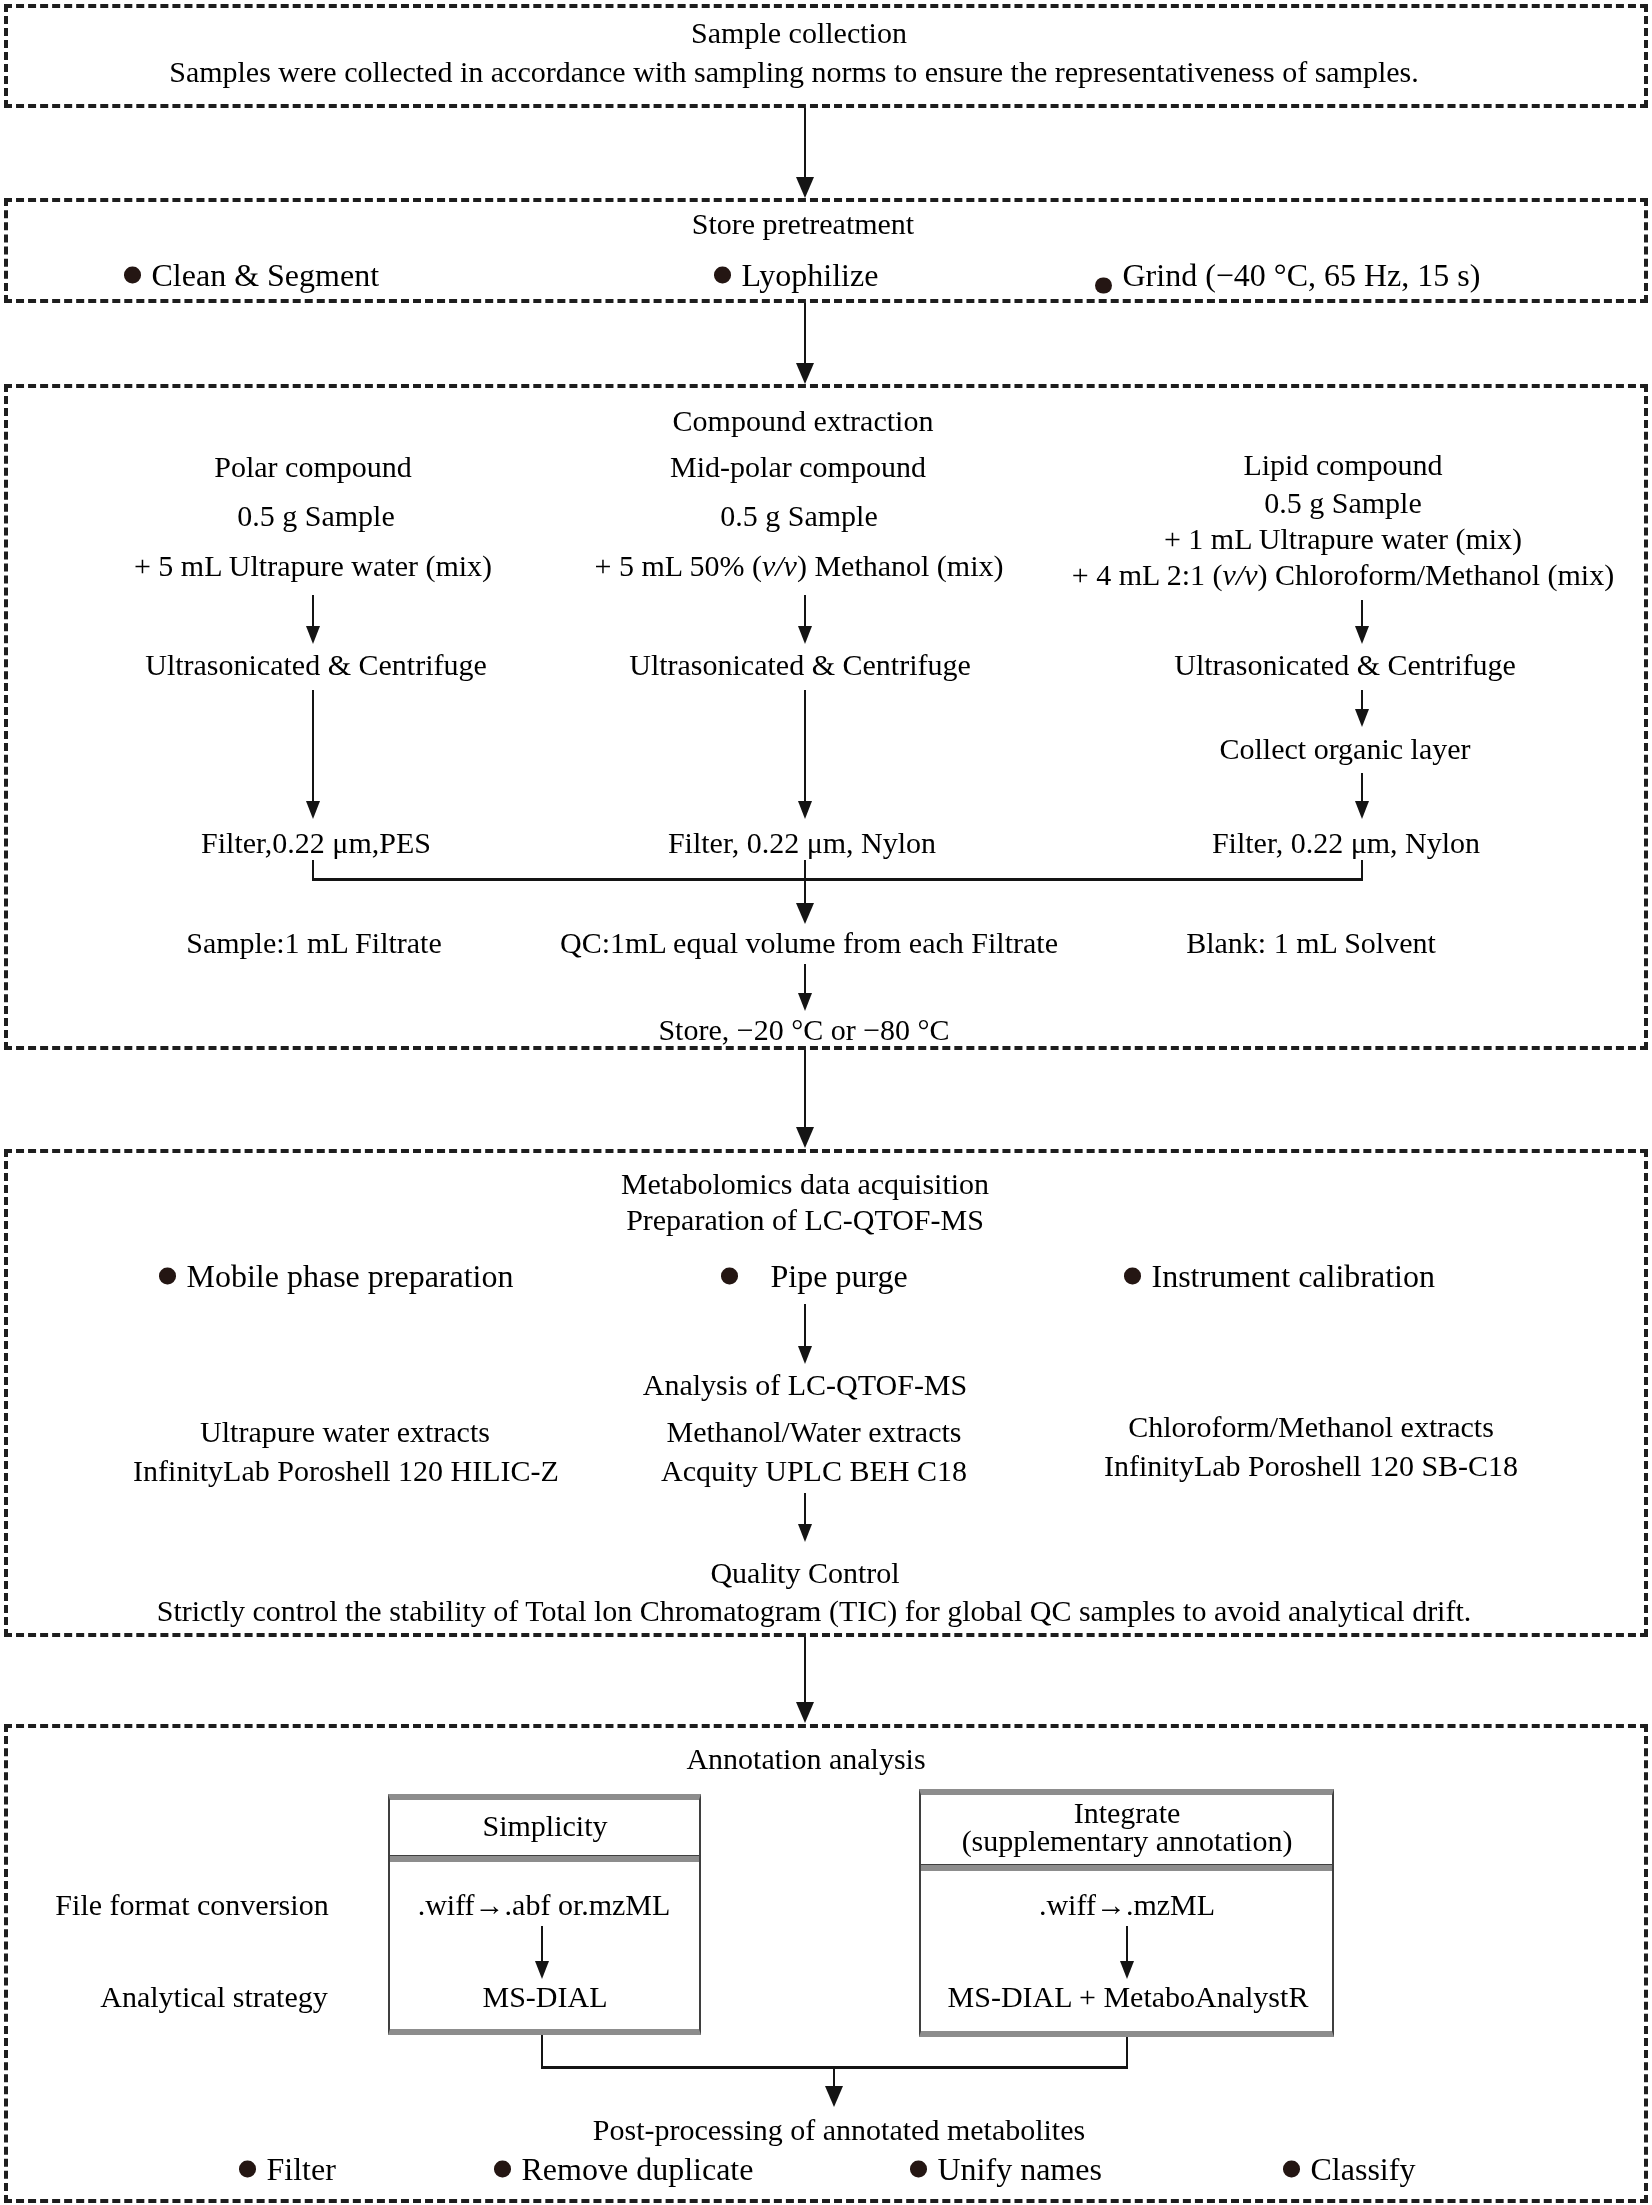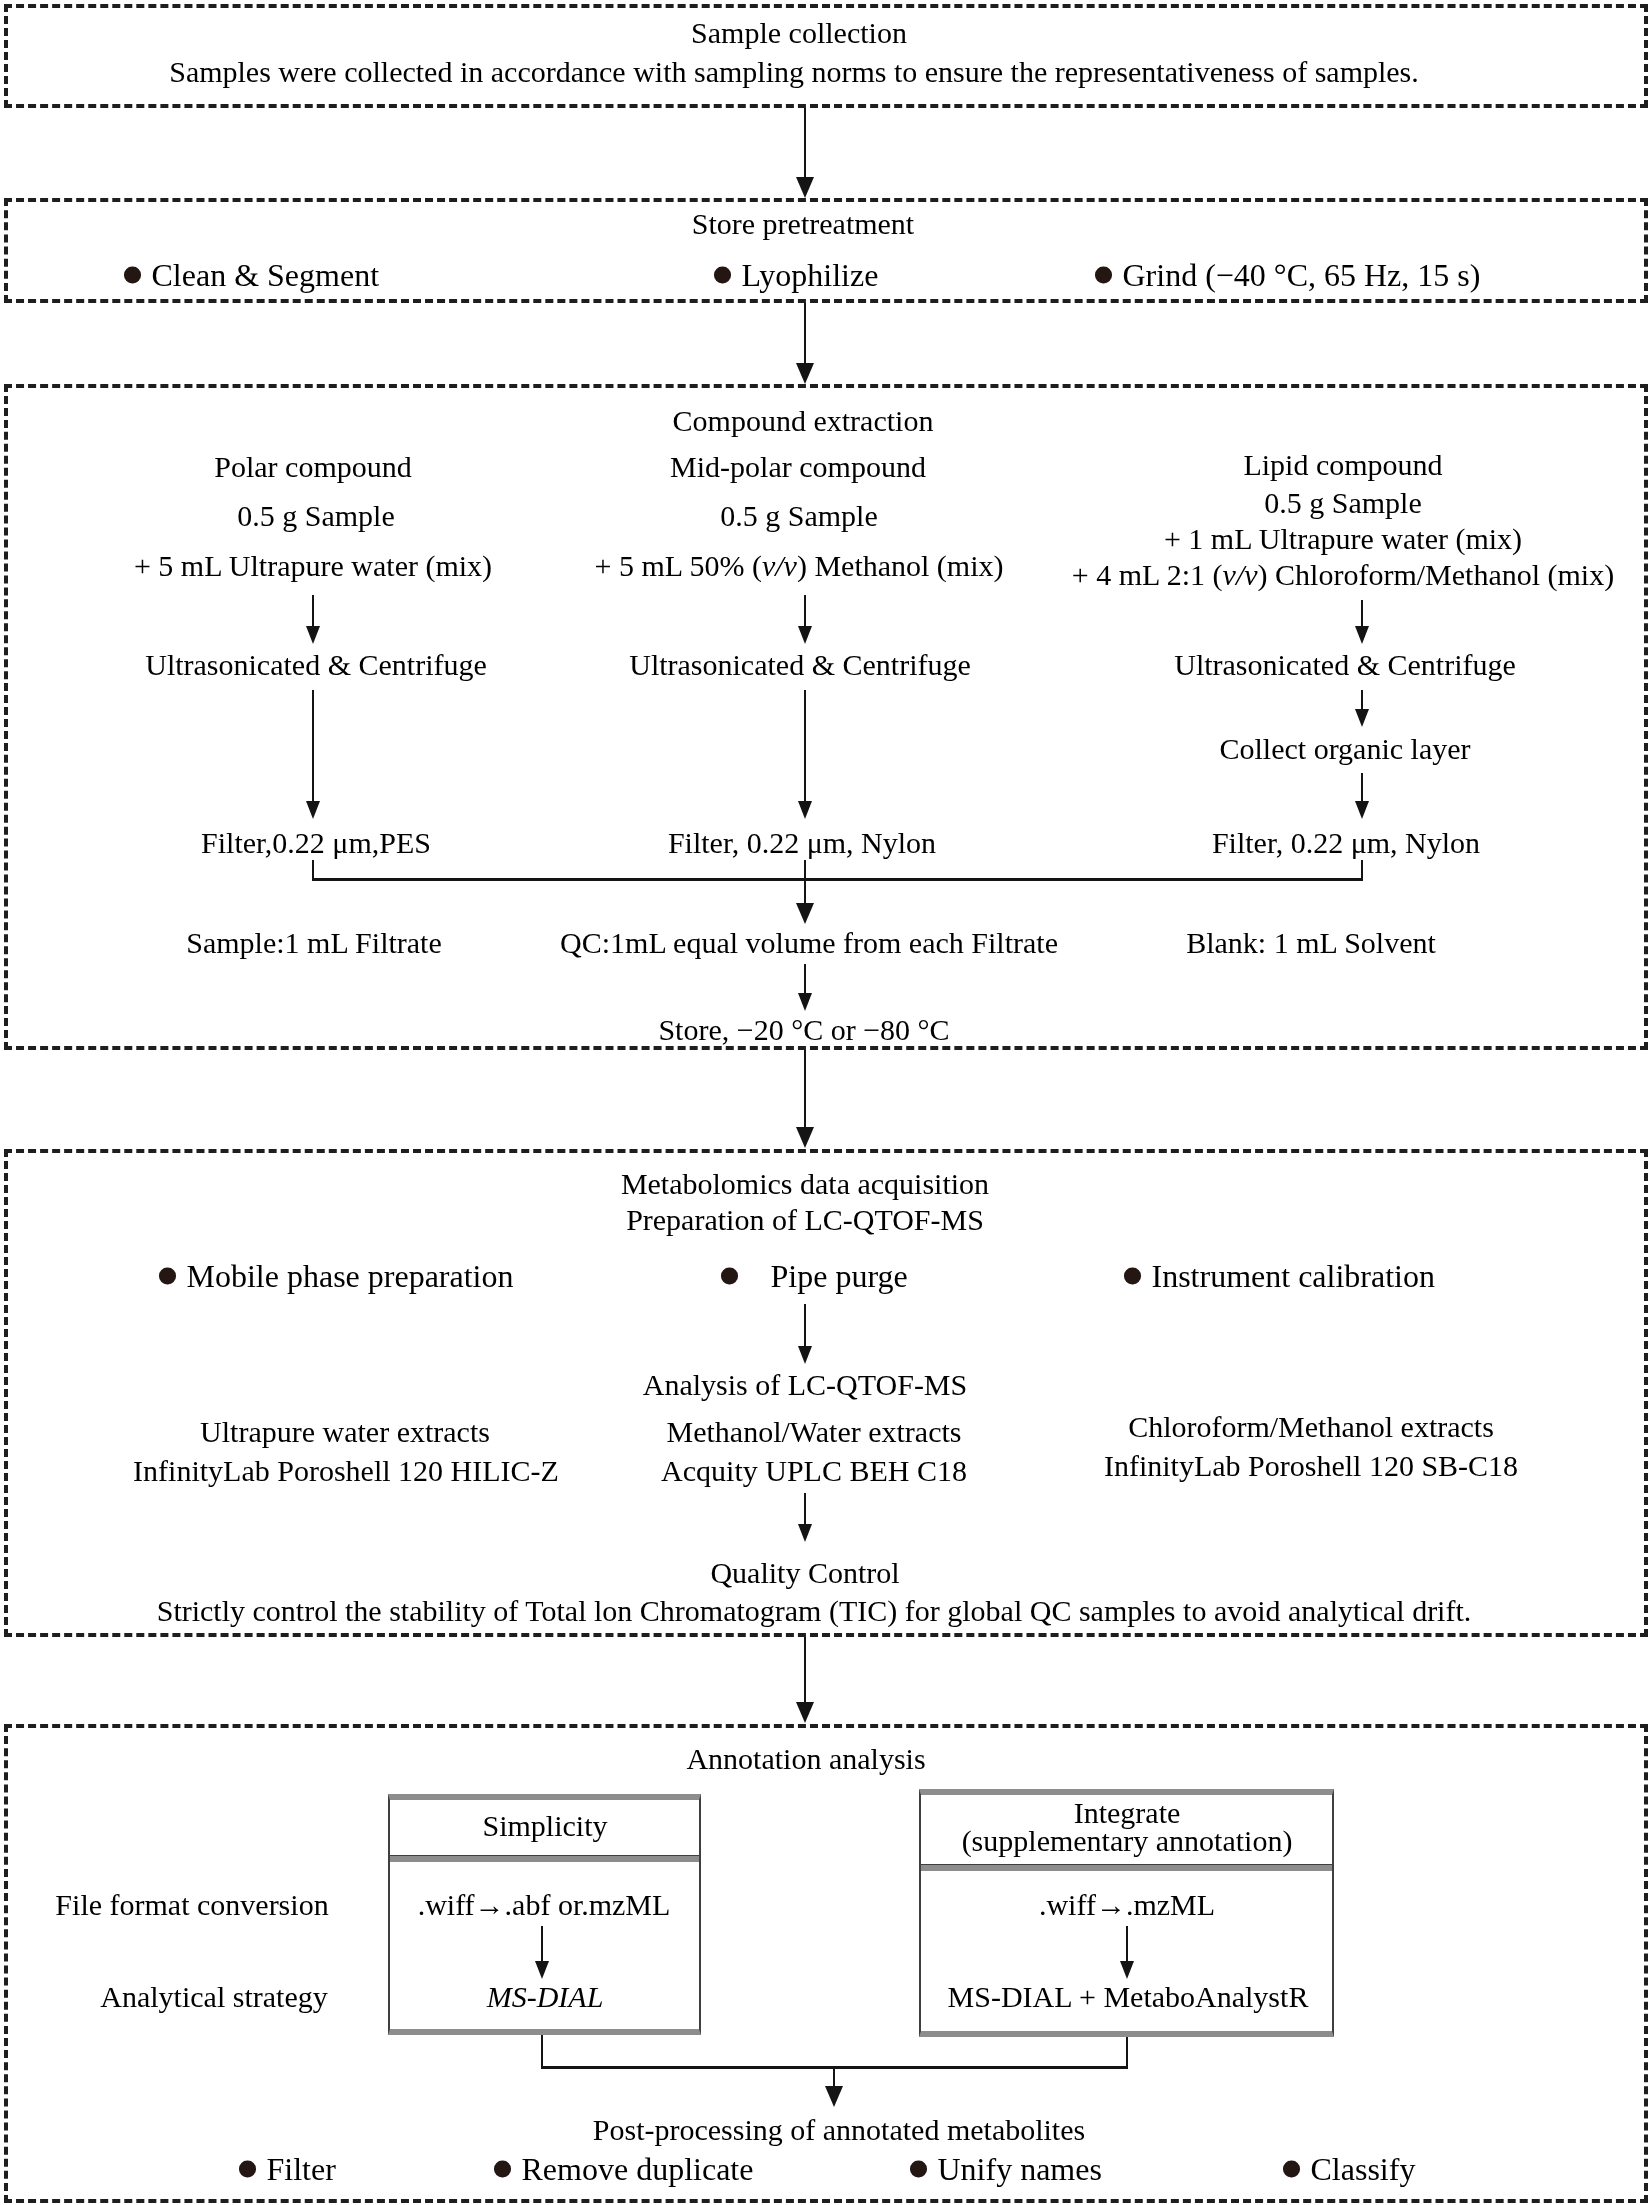--- a/index.html
+++ b/index.html
@@ -36,21 +36,21 @@
   <div class="box" style="left:4px;top:198px;width:1644px;height:105px;"></div>
   <div class="t" style="left:803px;top:224px;">Store pretreatment</div>
   <div class="bl" style="left:124px;top:275px;">
     <div class="dot"></div>
     <span>Clean &amp; Segment</span>
   </div>
   <div class="bl" style="left:714px;top:275px;">
     <div class="dot"></div>
     <span>Lyophilize</span>
   </div>
-  <div class="bl" style="left:1095px;top:275px;">
+  <div class="bl" style="left:1095px;top:275px;align-items:flex-end;">
     <div class="dot"></div>
     <span>Grind (−40 °C, 65 Hz, 15 s)</span>
   </div>
 
   <div class="va" style="left:805px;top:303px;height:60px;"></div>
 
   <div class="box" style="left:4px;top:384px;width:1644px;height:666px;"></div>
   <div class="t" style="left:803px;top:421px;">Compound extraction</div>
 
   <div class="t" style="left:313px;top:467px;">Polar compound</div>
@@ -143,21 +143,21 @@
   <div class="sbox" style="left:919px;top:1789px;width:415px;height:248px;"></div>
   <div class="sep" style="left:921px;top:1864px;width:411px;"></div>
   <div class="t" style="left:1127px;top:1813px;">Integrate</div>
   <div class="t" style="left:1127px;top:1841px;">(supplementary annotation)</div>
 
   <div class="t" style="left:192px;top:1905px;">File format conversion</div>
   <div class="t" style="left:214px;top:1997px;">Analytical strategy</div>
 
   <div class="t" style="left:544px;top:1905px;">.wiff→.abf or.mzML</div>
   <div class="va sm" style="left:542px;top:1926px;height:35px;"></div>
-  <div class="t" style="left:545px;top:1997px;font-style:italic;">MS-DIAL</div>
+  <div class="t" style="left:545px;top:1997px;">MS-DIAL</div>
 
   <div class="t" style="left:1127px;top:1905px;">.wiff→.mzML</div>
   <div class="va sm" style="left:1127px;top:1926px;height:35px;"></div>
   <div class="t" style="left:1128px;top:1997px;">MS-DIAL + MetaboAnalystR</div>
 
   <div class="vl" style="left:542px;top:2035px;height:32px;"></div>
   <div class="vl" style="left:1127px;top:2037px;height:30.5px;"></div>
   <div class="hl" style="left:541px;top:2066px;width:587px;"></div>
   <div class="va" style="left:834px;top:2068px;height:18px;"></div>
 

